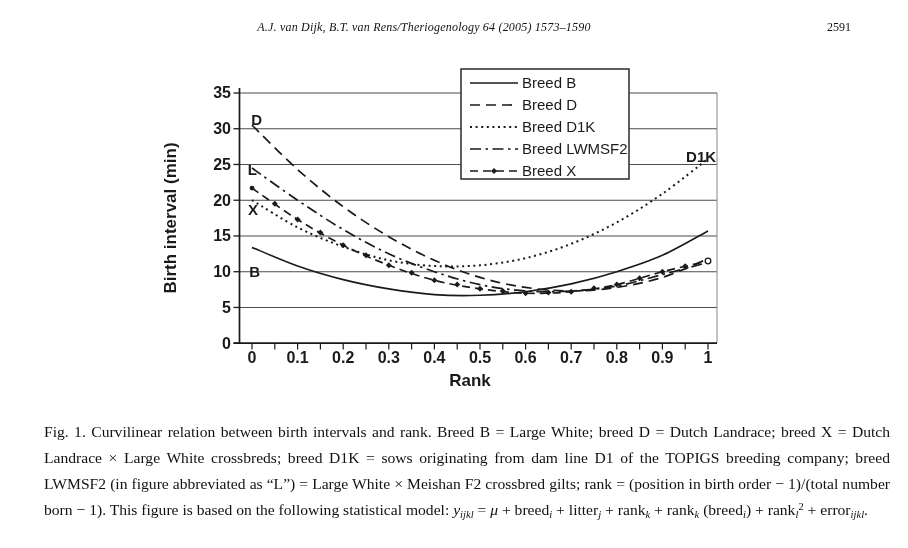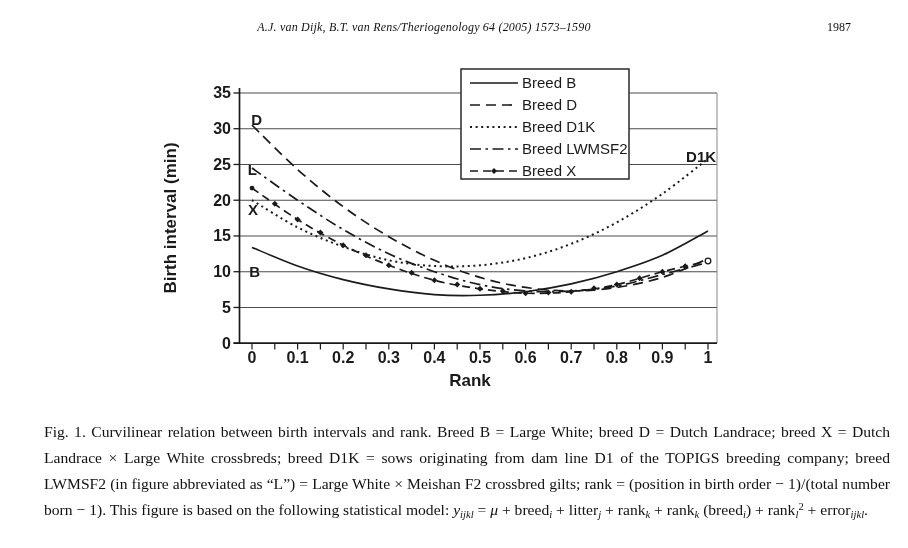--- a/index.html
+++ b/index.html
@@ -21,21 +21,21 @@
   .caption .it{font-style:italic;}
   .caption sub,.caption sup{font-size:68%;line-height:0;}
   .caption sub{vertical-align:-0.28em;}
   .caption sup{vertical-align:0.5em;}
 </style>
 </head>
 <body>
 
 <div class="header">
   <span class="running-title">A.J. van Dijk, B.T. van Rens/Theriogenology 64 (2005) 1573–1590</span>
-  <span class="page-number">1987</span>
+  <span class="page-number">2591</span>
 </div>
 
 <svg class="chart" width="908" height="400" viewBox="0 0 908 400" aria-label="figure-1">
     <g>
       <line x1="239.5" y1="307.455" x2="717" y2="307.455" stroke="#4d4d4d" stroke-width="1.1"></line>
       <line x1="239.5" y1="271.71" x2="717" y2="271.71" stroke="#4d4d4d" stroke-width="1.1"></line>
       <line x1="239.5" y1="235.96499999999997" x2="717" y2="235.96499999999997" stroke="#4d4d4d" stroke-width="1.1"></line>
       <line x1="239.5" y1="200.22" x2="717" y2="200.22" stroke="#4d4d4d" stroke-width="1.1"></line>
       <line x1="239.5" y1="164.475" x2="717" y2="164.475" stroke="#4d4d4d" stroke-width="1.1"></line>
       <line x1="239.5" y1="128.73" x2="717" y2="128.73" stroke="#4d4d4d" stroke-width="1.1"></line>

